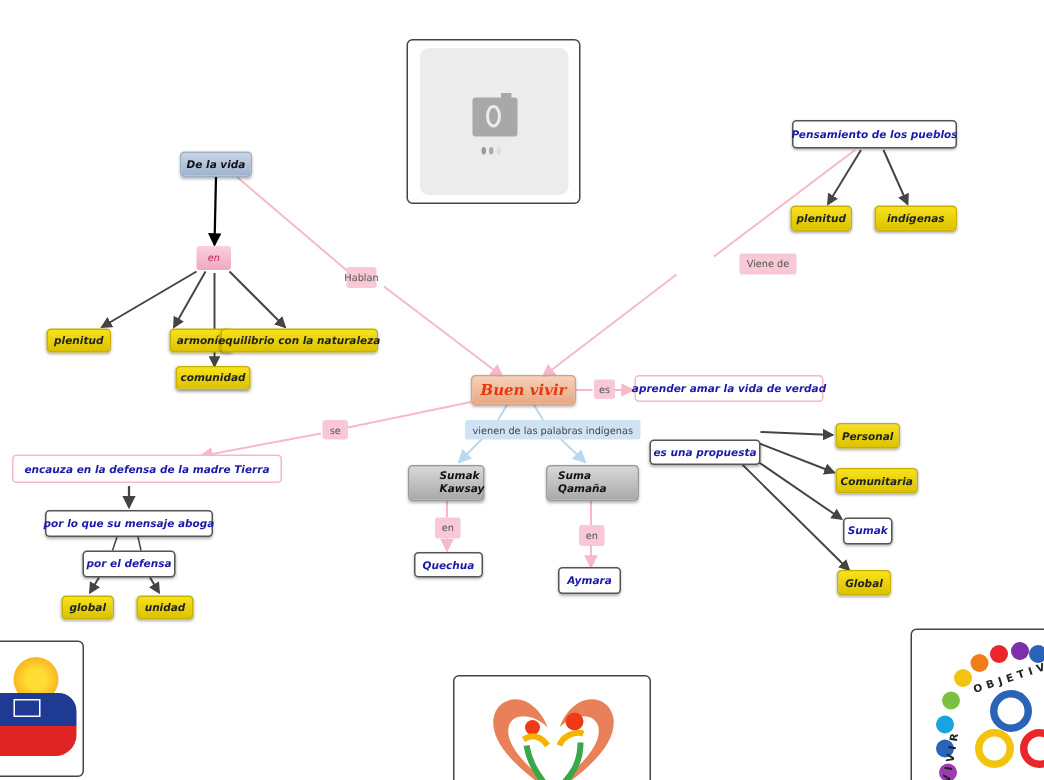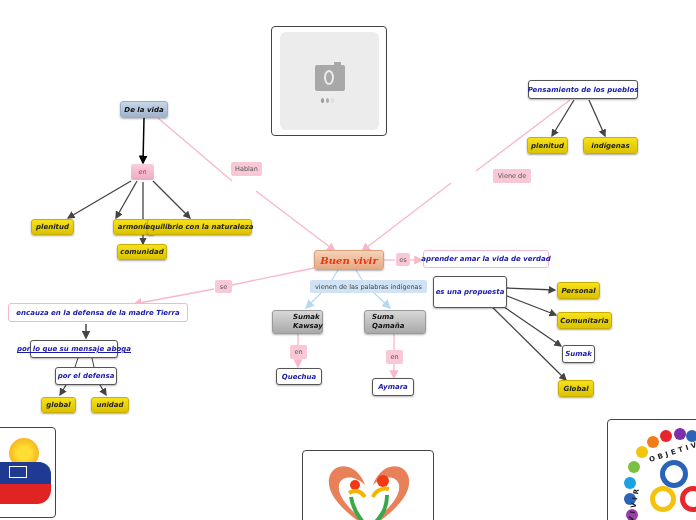--- a/index.html
+++ b/index.html
@@ -98,43 +98,43 @@
     </div>
   </div>
 </div>
 
 <div class="node bluegray" style="left:120px;top:101px;width:48px;height:17px;">De la vida</div>
 <div class="label label-en" style="left:131px;top:164px;width:23px;height:16px;">en</div>
 <div class="node yellow" style="left:31px;top:219px;width:43px;height:16px;">plenitud</div>
 <div class="node yellow" style="left:89px;top:219px;width:42px;height:16px;margin-left:24px;">armonía</div>
 <div class="node yellow" style="left:117px;top:244px;width:50px;height:16px;">comunidad</div>
 <div class="node yellow" style="left:147px;top:219px;width:105px;height:16px;">equilibrio con la naturaleza</div>
-<div class="label" style="left:231px;top:162px;width:31px;height:14px;">Hablan</div>
+<div class="label" style="left:231px;top:178px;width:20px;height:14px;">Hablan</div>
 
 <div class="node white" style="left:528px;top:80px;width:110px;height:19px;">Pensamiento de los pueblos</div>
 <div class="node yellow" style="left:527px;top:137px;width:41px;height:17px;">plenitud</div>
 <div class="node yellow" style="left:583px;top:137px;width:55px;height:17px;">indígenas</div>
 <div class="label" style="left:449px;top:169px;width:38px;height:14px;margin-left:44px;">Viene de</div>
 
 <div class="node central" style="left:314px;top:250px;width:70px;height:20px;">Buen vivir</div>
 
 <div class="label" style="left:396px;top:253px;width:14px;height:13px;">es</div>
 <div class="node white-pink" style="left:423px;top:250px;width:126px;height:18px;">aprender amar la vida de verdad</div>
 
 <div class="label label-blue" style="left:310px;top:280px;width:117px;height:13px;">vienen de las palabras indígenas</div>
 
-<div class="node white" style="left:433px;top:276px;width:74px;height:32px;">es una propuesta</div>
+<div class="node white" style="left:433px;top:293px;width:74px;height:17px;">es una propuesta</div>
 <div class="node yellow" style="left:557px;top:282px;width:43px;height:17px;">Personal</div>
 <div class="node yellow" style="left:557px;top:312px;width:55px;height:17px;">Comunitaria</div>
 <div class="node white" style="left:562px;top:345px;width:33px;height:18px;">Sumak</div>
 <div class="node yellow" style="left:558px;top:380px;width:36px;height:17px;">Global</div>
 
 <div class="label" style="left:215px;top:280px;width:17px;height:13px;">se</div>
 <div class="node white-pink" style="left:8px;top:303px;width:180px;height:19px;">encauza en la defensa de la madre Tierra</div>
-<div class="node white" style="left:30px;top:340px;width:88px;height:18px;text-decoration:underline;">por lo que su mensaje aboga</div>
+<div class="node white" style="left:30px;top:340px;width:112px;height:18px;">por lo que su mensaje aboga</div>
 <div class="node white" style="left:55px;top:367px;width:62px;height:18px;">por el defensa</div>
 <div class="node yellow" style="left:41px;top:397px;width:35px;height:16px;">global</div>
 <div class="node yellow" style="left:91px;top:397px;width:38px;height:16px;">unidad</div>
 
 <div class="node gray" style="left:272px;top:310px;width:51px;height:24px;padding-left:20px;">Sumak Kawsay</div>
 <div class="node gray" style="left:364px;top:310px;width:62px;height:24px;">Suma Qamaña</div>
 <div class="label" style="left:290px;top:345px;width:17px;height:14px;">en</div>
 <div class="label" style="left:386px;top:350px;width:17px;height:14px;">en</div>
 <div class="node white" style="left:276px;top:368px;width:46px;height:17px;">Quechua</div>
 <div class="node white" style="left:372px;top:378px;width:42px;height:18px;">Aymara</div>

